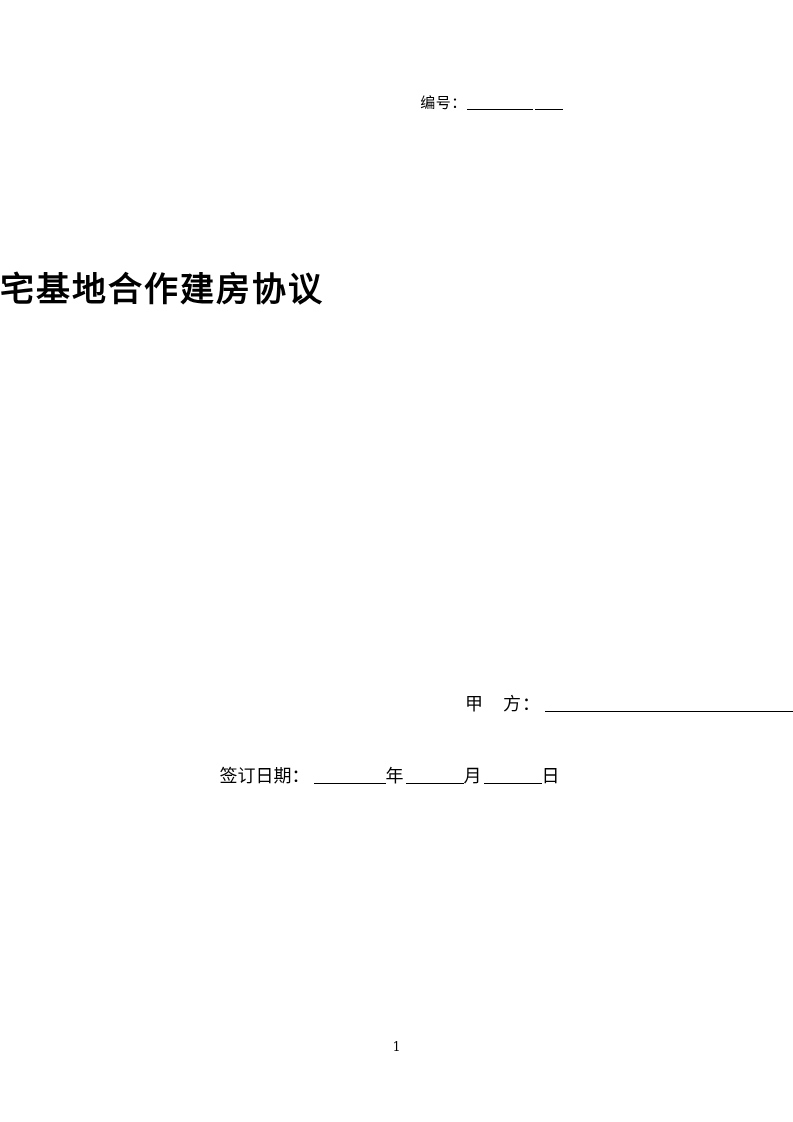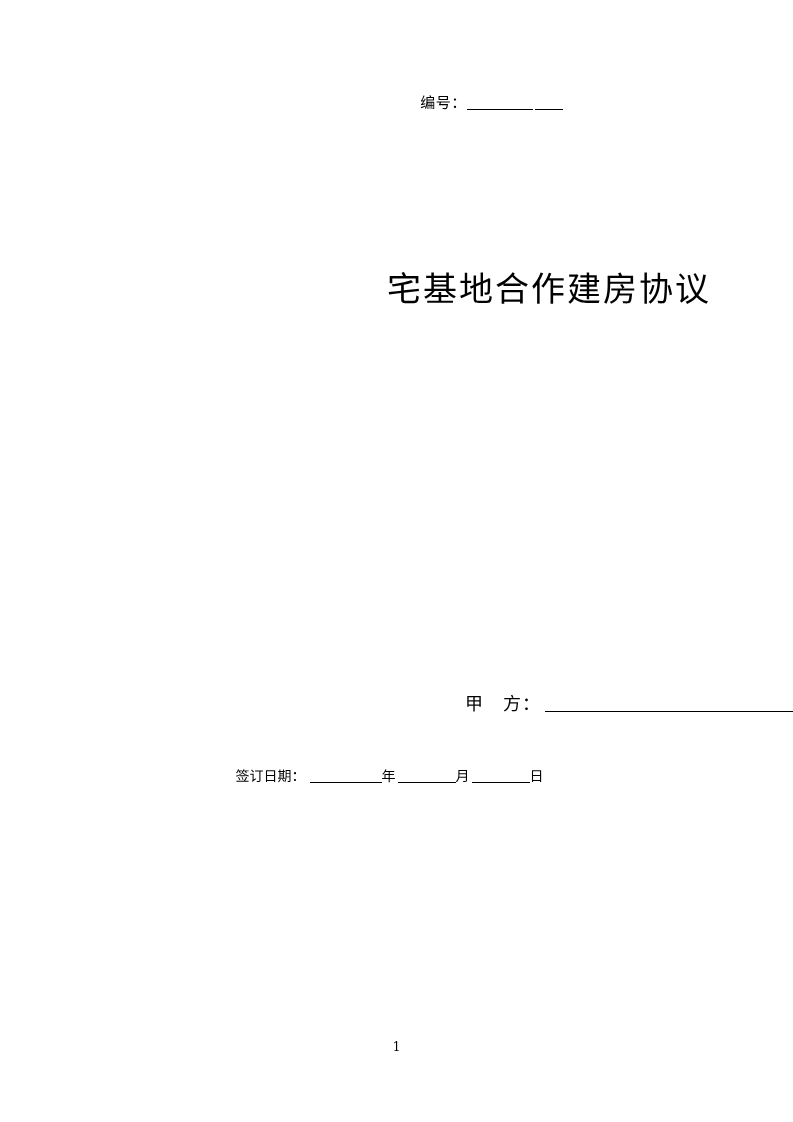--- a/index.html
+++ b/index.html
@@ -46,23 +46,23 @@
   }
   .ul-num { width: 66px; }
   .ul-num2 { width: 28px; margin-left: 2px; }
 
   
   .doc-title {
     position: absolute;
     top: 262px;
     left: 0;
     width: 711px;
-    text-align: right;
+    text-align: left;
     font-size: 34px;
-    font-weight: 400;
+    font-weight: 700;
     letter-spacing: 2px;
     font-family: "DejaVu Serif", "Liberation Serif", serif;
   }
 
   
   .parties {
     position: absolute;
     top: 690px;
     left: 0;
     width: 793px;
@@ -79,21 +79,21 @@
     margin-left: -12px;
   }
   .party-label {
     letter-spacing: 1px;
   }
   .ul-party-a { width: 248px; margin-left: 4px; height: 17px; }
   .ul-party-b { width: 262px; margin-left: 4px; height: 17px; }
 
   .date-row {
     text-align: center;
-    font-size: 14px;
+    font-size: 18px;
     line-height: 28px;
     white-space: nowrap;
   }
   .date-row .inner {
     display: inline-block;
     margin-left: -14px;
   }
   .ul-date-y { width: 72px; margin-left: 4px; height: 17px; }
   .ul-date-m { width: 58px; margin-left: 2px; height: 17px; }
   .ul-date-d { width: 58px; margin-left: 2px; height: 17px; }

